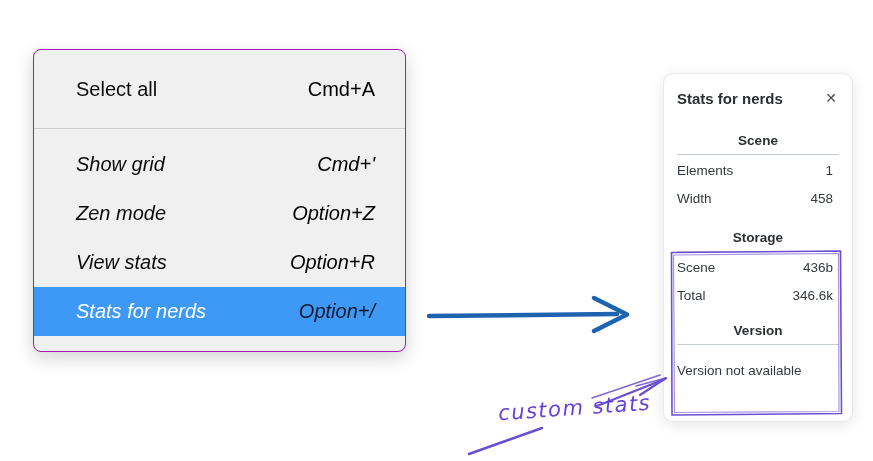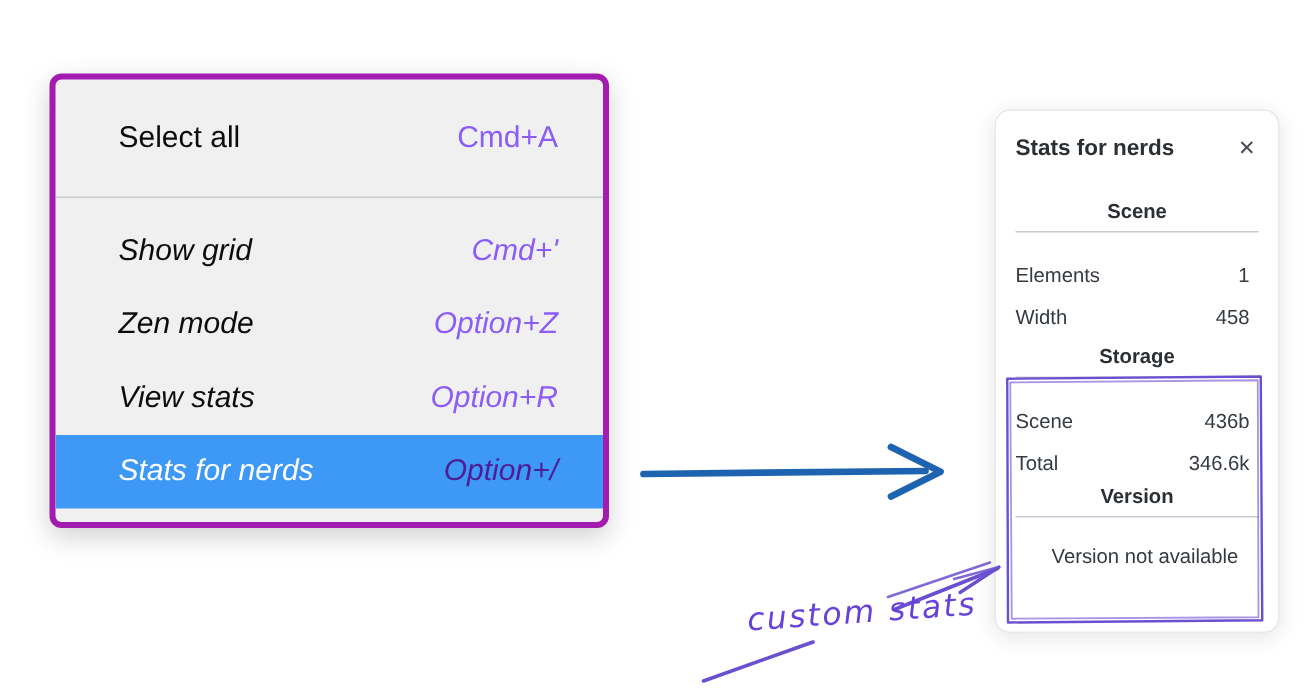--- a/index.html
+++ b/index.html
@@ -10,41 +10,41 @@
     font-family: "Liberation Sans", sans-serif;
     overflow: hidden;
   }
 
   
   .menu {
     position: absolute;
     left: 33px; top: 49px;
     width: 373px; height: 303px;
     background: #f0f0f1;
-    border: 4px solid #a21caf;
+    border: 1px solid #a21caf;
     border-radius: 8px;
     box-shadow: 0 6px 18px rgba(0,0,0,0.18);
     overflow: hidden;
   }
   .menu-group-1 { padding: 15px 0 14px; }
   .menu-group-2 { padding: 11px 0 19px; font-style: italic; }
   .menu-divider { height: 1px; background: #c9cdd1; }
   .menu-item {
     height: 49px;
     display: flex;
     align-items: center;
     justify-content: space-between;
     padding: 0 30px 0 42px;
     font-size: 20px;
     color: #0c0c0c;
     cursor: default;
   }
-  .menu-item .shortcut { color: #8b5cf6; }
+  .menu-item .shortcut { color: #000000; }
   .menu-item.highlighted { background: #3d99f5; color: #ffffff; }
-  .menu-item.highlighted .shortcut { color: #4c1d95; }
+  .menu-item.highlighted .shortcut { color: #0f172a; }
 
   
   .stats-panel {
     position: absolute;
     left: 663px; top: 73px;
     width: 190px; height: 349px;
     background: #ffffff;
     border: 1px solid #e9e9e9;
     border-radius: 10px;
     box-shadow: 0 3px 14px rgba(0,0,0,0.10);
@@ -76,26 +76,26 @@
   .sec-header.scene   { margin-top: 18px; }
   .sec-header.storage { margin-top: 8px; }
   .sec-header.version { margin-top: 4px; }
   .sec-hr {
     border: none;
     border-top: 1px solid #c5ccd4;
     margin: 2px 0 8px;
   }
   .stat-row {
     display: flex;
-    align-items: flex-end;
+    align-items: flex-start;
     justify-content: space-between;
     height: 28px;
     padding-right: 6px;
   }
-  .version-note { height: 34px; display: flex; align-items: center; margin-left: 24px; }
+  .version-note { height: 34px; display: flex; align-items: center; }
 
   
   .overlay {
     position: absolute;
     left: 0; top: 0;
     width: 873px; height: 461px;
     pointer-events: none;
   }
   .annotation-label {
     position: absolute;

